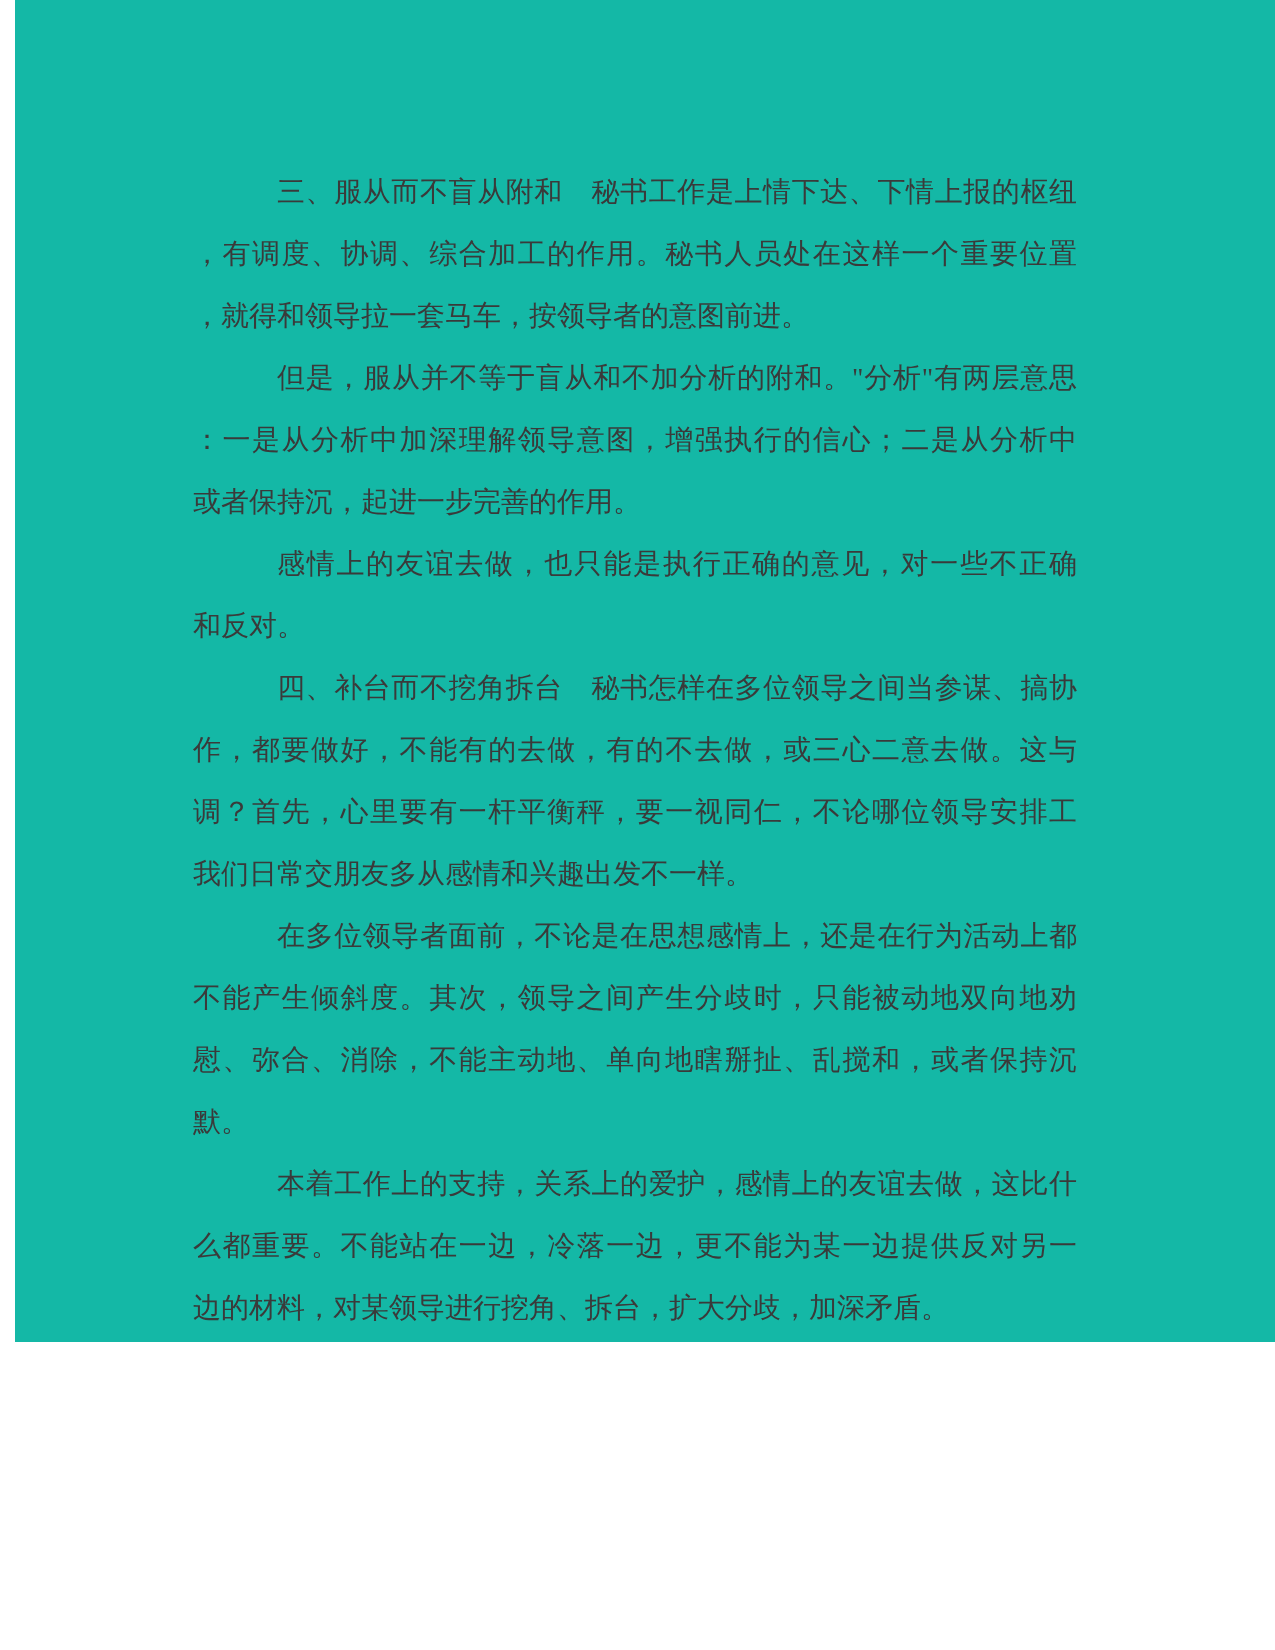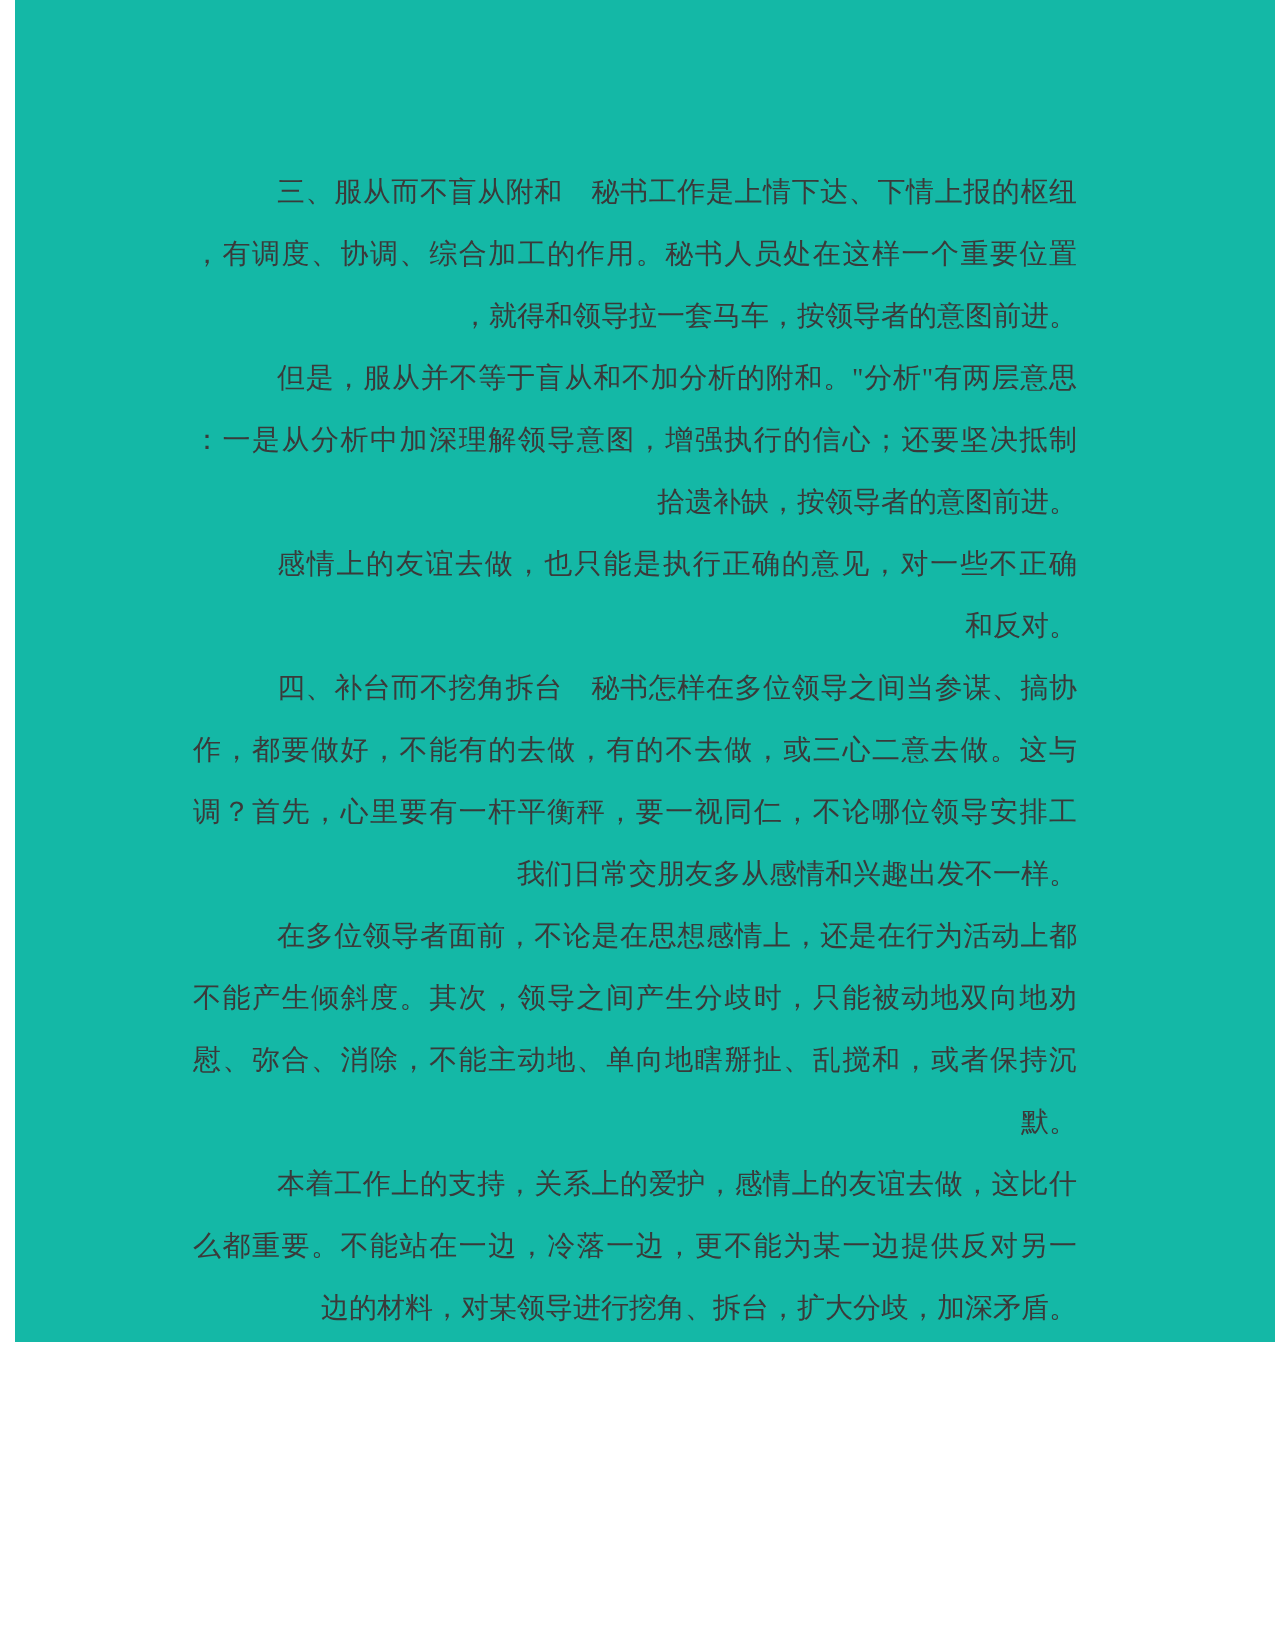--- a/index.html
+++ b/index.html
@@ -28,43 +28,42 @@
     top: 161px;
     width: 884px;
   }
   .line {
     height: 62px;
     line-height: 62px;
     font-size: 28px;
     color: #3a3a3a;
     white-space: normal;
     overflow: visible;
-    text-align: right;
   }
   
   .line.just {
     text-align: justify;
     text-align-last: justify;
   }
   
   .line.first {
     text-indent: 84px;
   }
 </style>
 </head>
 <body>
 
 <div class="page">
   <div class="doc-body">
       <div class="line first just">三、服从而不盲从附和　秘书工作是上情下达、下情上报的枢纽</div>
       <div class="line just">，有调度、协调、综合加工的作用。秘书人员处在这样一个重要位置</div>
       <div class="line">，就得和领导拉一套马车，按领导者的意图前进。</div>
       <div class="line first just">但是，服从并不等于盲从和不加分析的附和。"分析"有两层意思</div>
-      <div class="line just">：一是从分析中加深理解领导意图，增强执行的信心；还要坚决抵制</div>
-      <div class="line">拾遗补缺，按领导者的意图前进。</div>
+      <div class="line just">：一是从分析中加深理解领导意图，增强执行的信心；二是从分析中</div>
+      <div class="line">或者保持沉，起进一步完善的作用。</div>
       <div class="line first just">感情上的友谊去做，也只能是执行正确的意见，对一些不正确</div>
       <div class="line">和反对。</div>
       <div class="line first just">四、补台而不挖角拆台　秘书怎样在多位领导之间当参谋、搞协</div>
       <div class="line just">作，都要做好，不能有的去做，有的不去做，或三心二意去做。这与</div>
       <div class="line just">调？首先，心里要有一杆平衡秤，要一视同仁，不论哪位领导安排工</div>
       <div class="line">我们日常交朋友多从感情和兴趣出发不一样。</div>
       <div class="line first just">在多位领导者面前，不论是在思想感情上，还是在行为活动上都</div>
       <div class="line just">不能产生倾斜度。其次，领导之间产生分歧时，只能被动地双向地劝</div>
       <div class="line just">慰、弥合、消除，不能主动地、单向地瞎掰扯、乱搅和，或者保持沉</div>
       <div class="line">默。</div>

